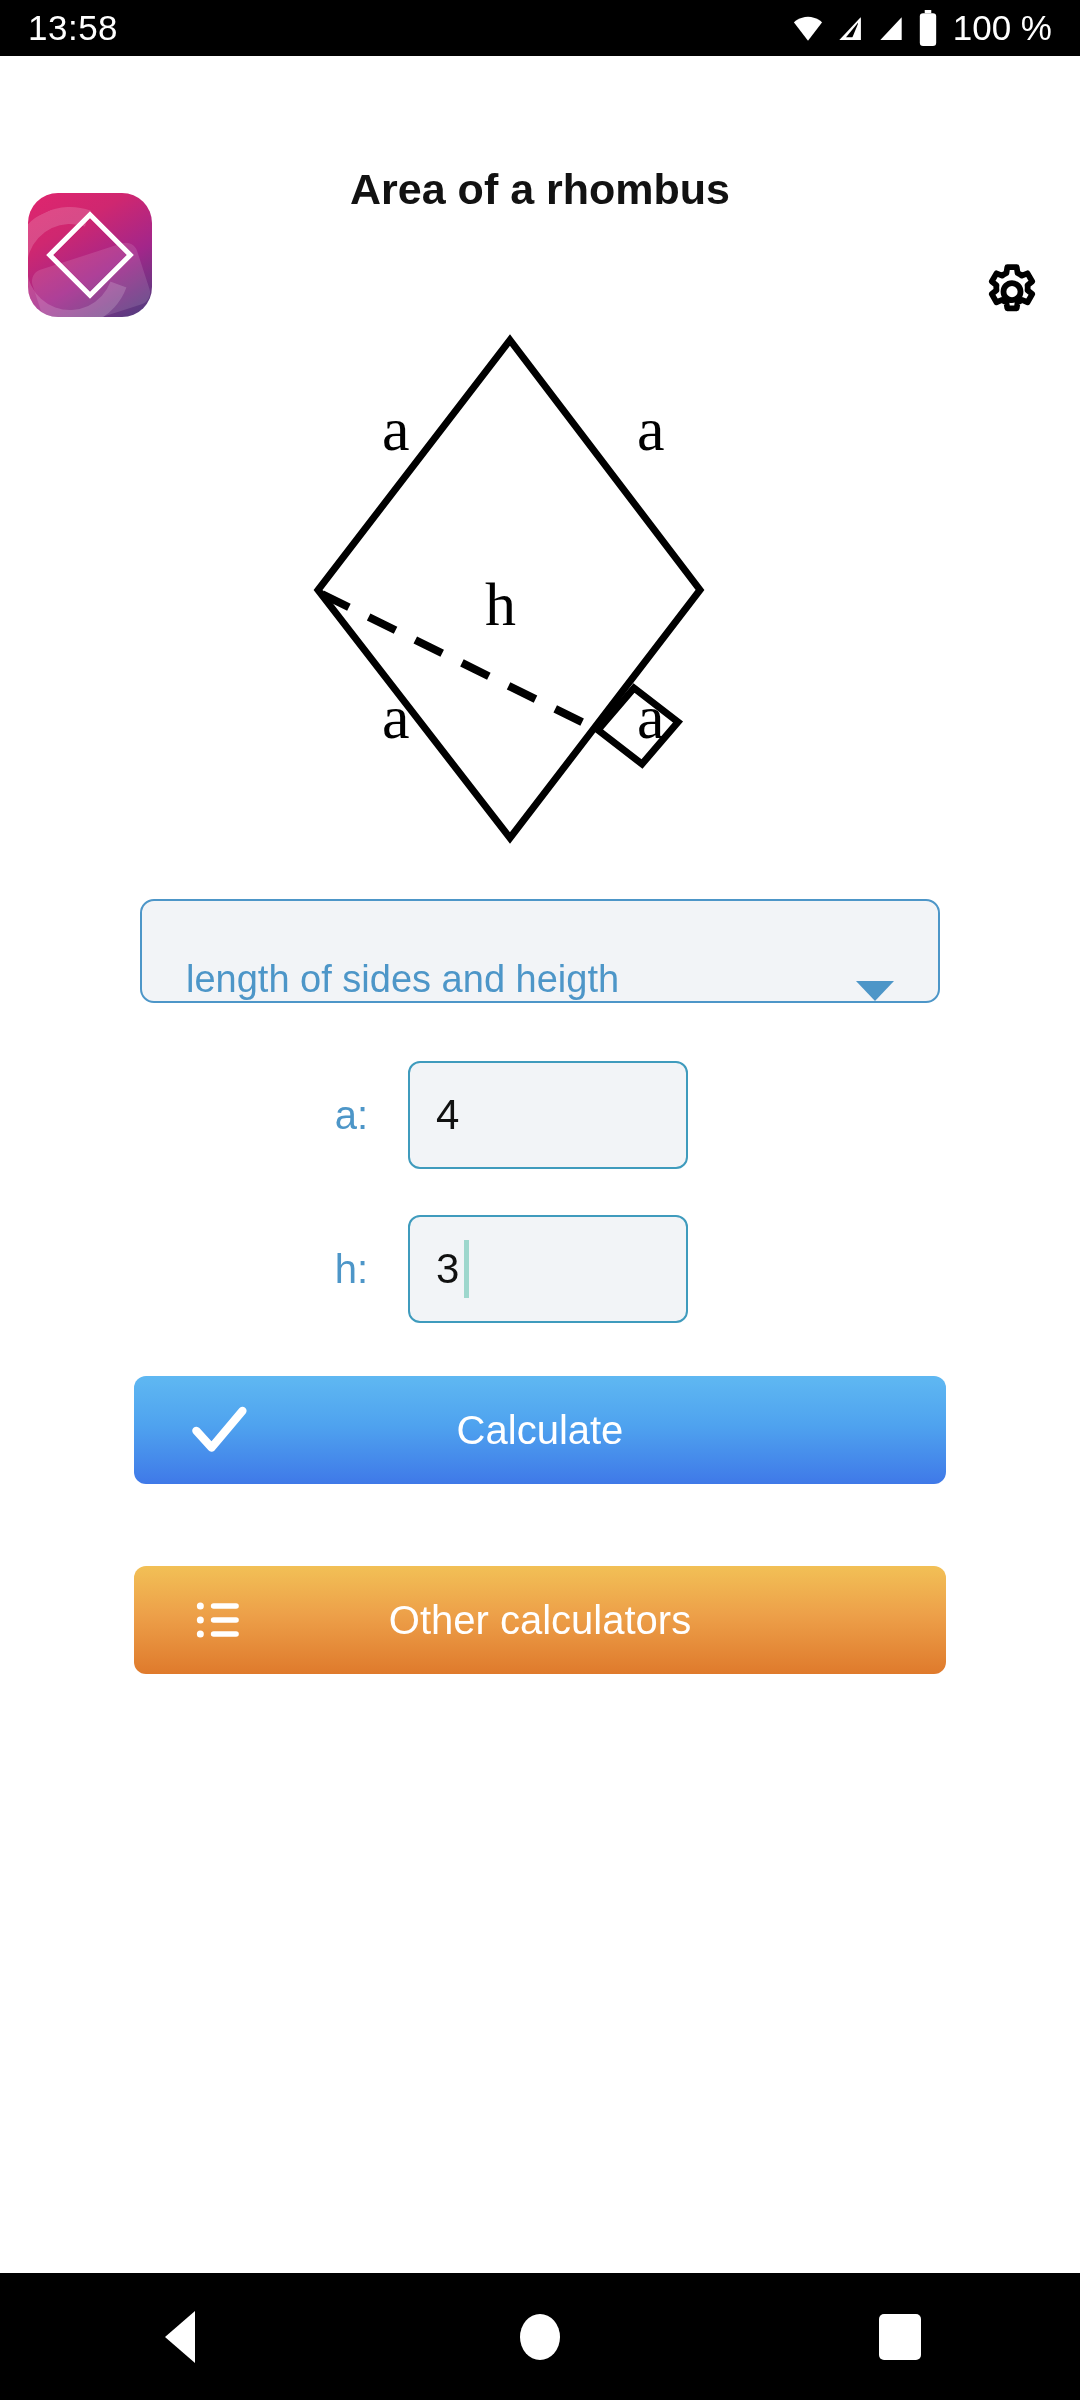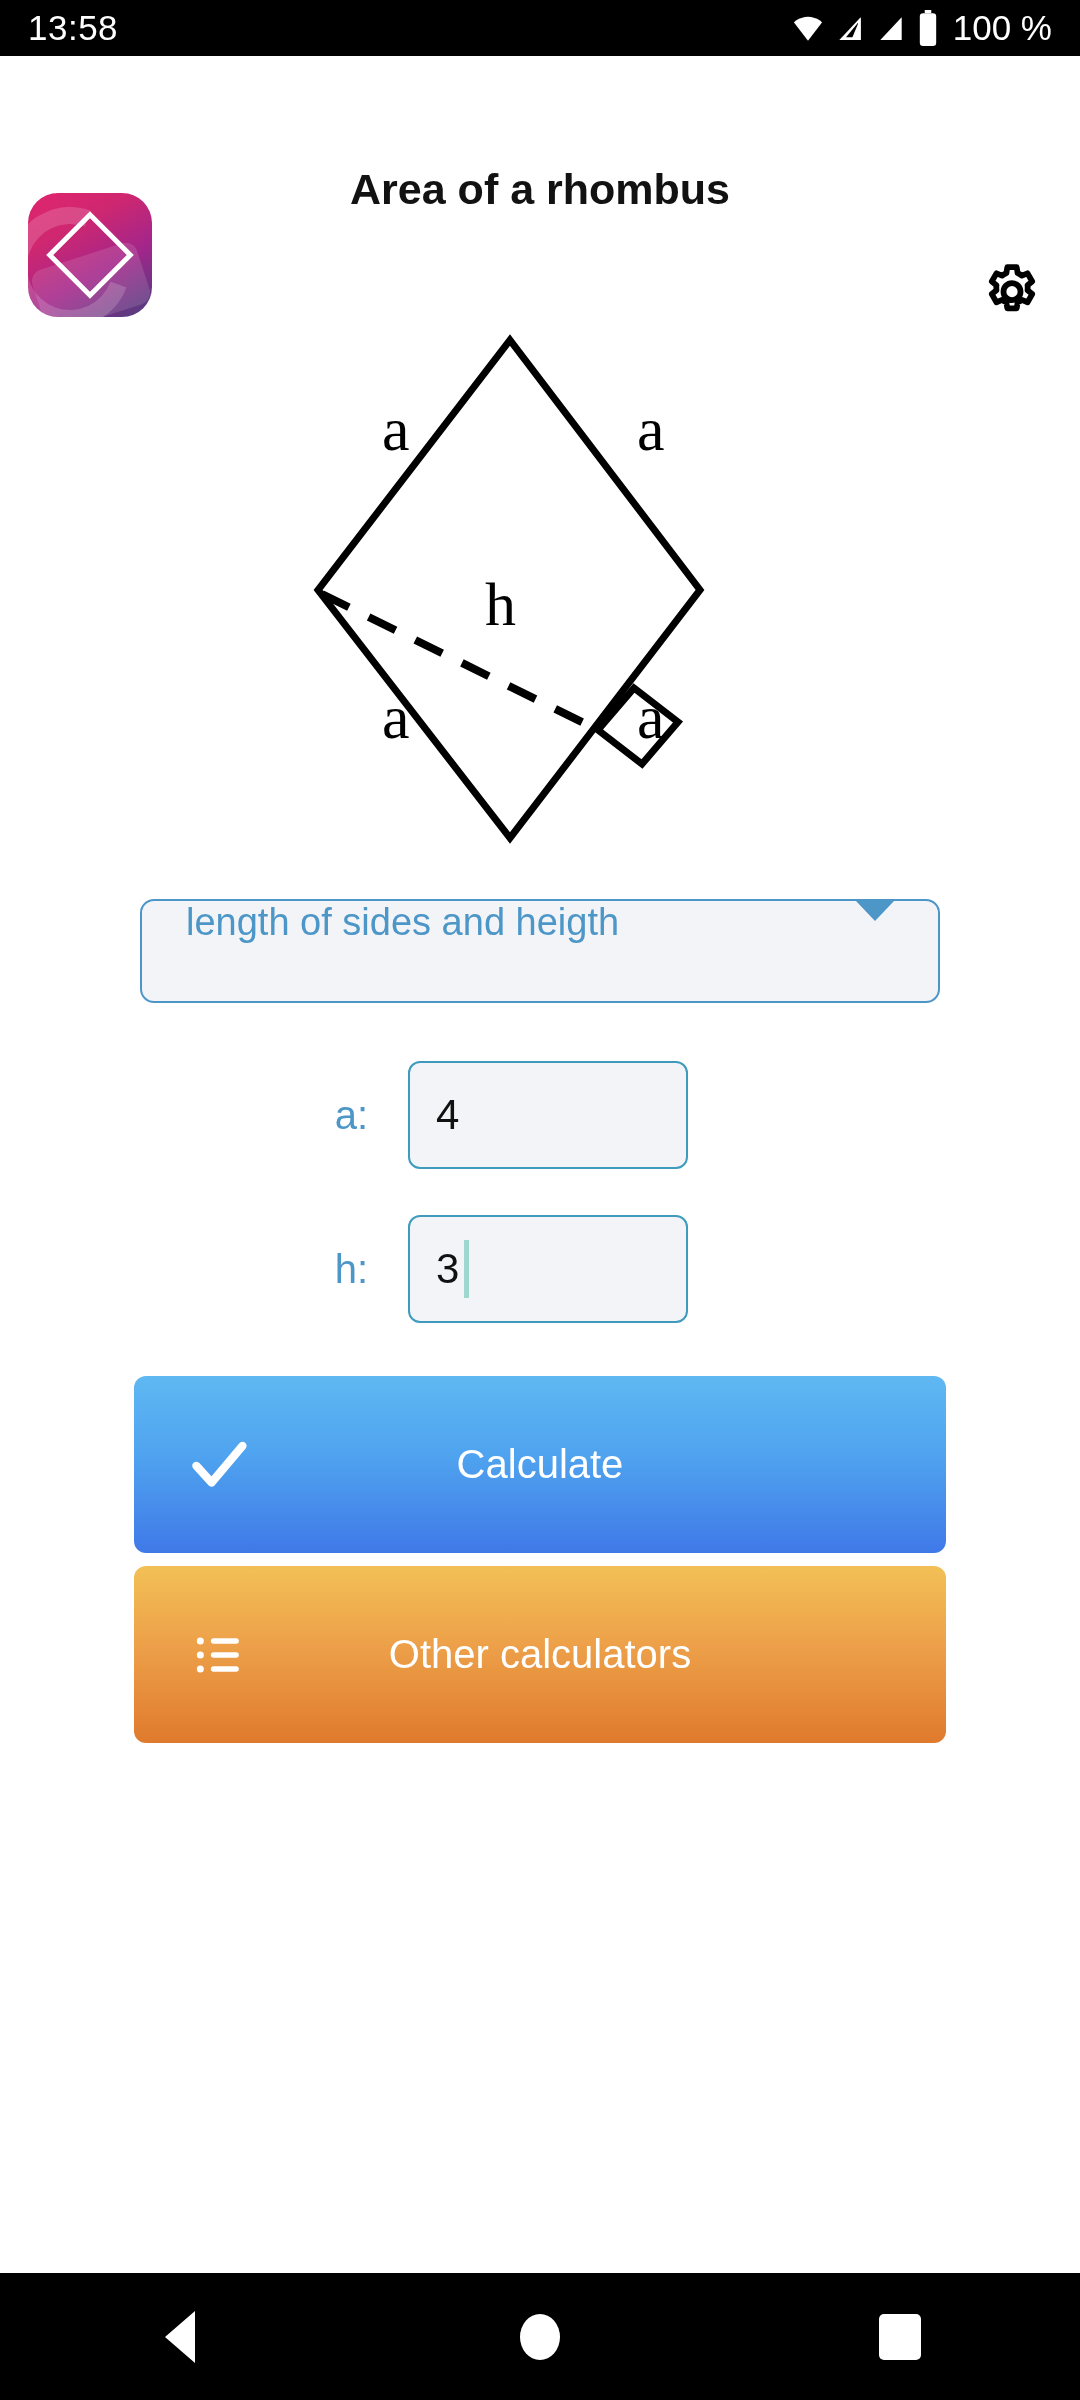--- a/index.html
+++ b/index.html
@@ -64,21 +64,21 @@
   .diagram-wrap {
     position:absolute; left:0; top:330px; width:1080px; height:540px;
     display:flex; align-items:flex-start; justify-content:center;
   }
 
   
   .dropdown {
     position:absolute; left:140px; top:899px; width:800px; height:104px;
     border:2px solid #4d96c8; border-radius:14px;
     background:#f2f4f7;
-    display:flex; align-items:flex-start;
+    display:flex; align-items:flex-end;
   }
   .dropdown-label {
     flex:1; padding-left:44px; font-size:38px; color:#4d96c8;
   }
   .dropdown-caret {
     width:0; height:0;
     border-left:19px solid transparent;
     border-right:19px solid transparent;
     border-top:20px solid #4d96c8;
     margin-right:44px;
@@ -104,21 +104,21 @@
     font-size:42px; color:#111111;
     position:relative;
   }
   .caret {
     display:inline-block; width:5px; height:58px;
     background:#9ed7cd; margin-left:5px;
   }
 
   
   .btn {
-    position:absolute; left:134px; width:812px; height:177px;
+    position:absolute; left:134px; width:812px; height:108px;
     border-radius:12px;
     display:flex; align-items:center;
     color:#ffffff;
   }
   .btn-calculate {
     top:1376px;
     background:linear-gradient(180deg,#5fb8f2 0%, #4fa3ef 45%, #3f79e8 100%);
   }
   .btn-other {
     top:1566px;

